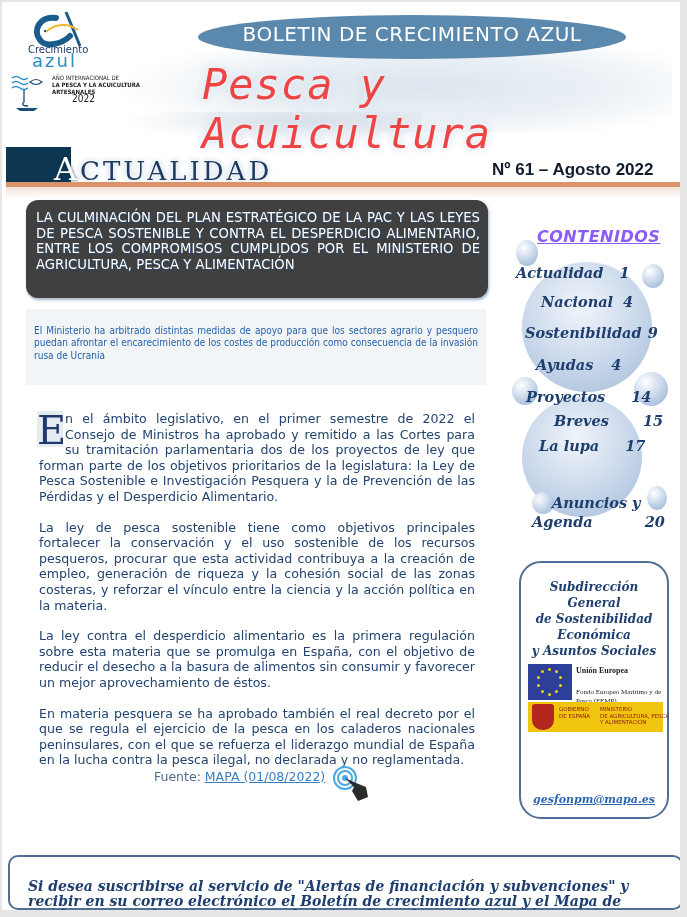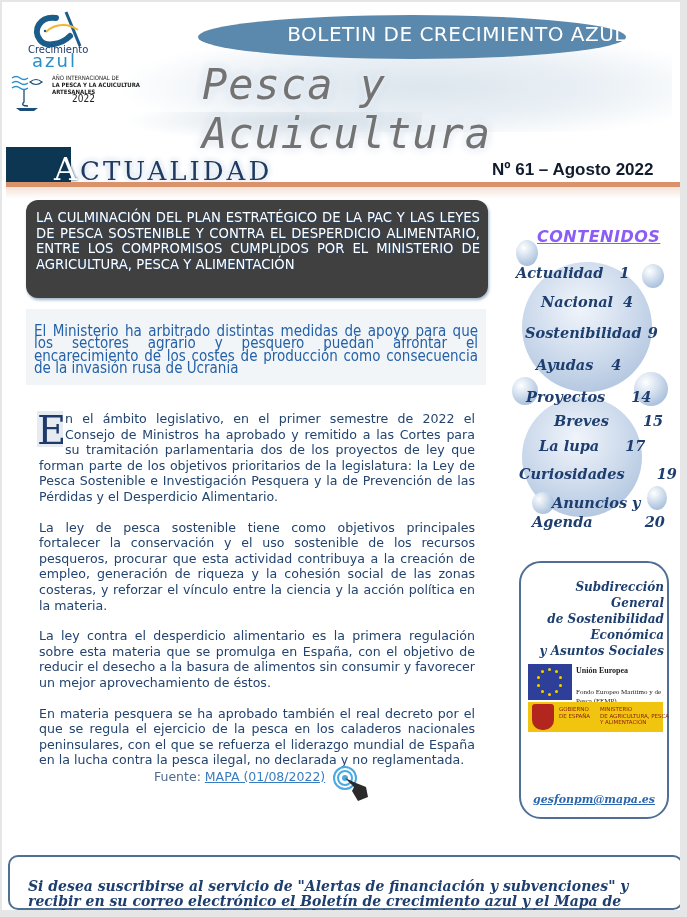--- a/index.html
+++ b/index.html
@@ -30,27 +30,27 @@
   }
   .aip-icon { position: absolute; left: 8px; top: 70px; width: 36px; height: 40px; }
   .aip-text { position: absolute; left: 50px; top: 72px; font-size: 6px; line-height: 7px; color: #222; font-family: "DejaVu Sans Condensed", "DejaVu Sans", sans-serif; }
   .aip-text .b { font-weight: bold; }
   .aip-year { font-size: 10px; color: #222; margin-left: 20px; }
   .pill {
     position: absolute; left: 196px; top: 13px; width: 428px; height: 44px;
     background: #5b88ad; border-radius: 50%; 
   }
   .pill-text {
-    position: absolute; left: 196px; top: 20px; width: 428px; text-align: right;
+    position: absolute; left: 196px; top: 20px; width: 428px; text-align: center;
     font-family: "DejaVu Sans", sans-serif; font-size: 20px; color: #ffffff; letter-spacing: 0.5px;
     font-weight: normal;
   }
   .main-title {
     position: absolute; left: 200px; top: 58px; width: 470px; text-align: left;
-    font-family: "DejaVu Sans Mono", monospace; font-size: 42px; color: #737373;
+    font-family: "DejaVu Sans Mono", monospace; font-size: 42px; color: #ef4444;
     font-style: italic; letter-spacing: 1px;
     text-shadow: 0 0 6px #ffffff, 0 0 10px #b9cbe0;
   }
   
   .sec-dark { position: absolute; left: 4px; top: 145px; width: 65px; height: 36px; background: #0c3651; }
   .sec-title {
     position: absolute; left: 52px; top: 148px; font-family: "DejaVu Serif", serif;
     font-size: 26px; color: #1f3a60; letter-spacing: 3px;
     text-shadow: 0 0 4px #ffffff, 0 0 6px #9ab4cf;
   }
@@ -67,21 +67,21 @@
   .headline-text {
     color: #ffffff; font-size: 13.2px; line-height: 15.5px; text-align: justify;
     font-family: "DejaVu Sans", sans-serif; text-shadow: 1px 1px 1px #2a4a6e;
   }
   
   .summary-box {
     position: absolute; left: 24px; top: 307px; width: 460px; height: 76px;
     background: #f2f5f8; padding: 16px 8px 0 8px;
   }
   .summary-text {
-    color: #2461a8; font-size: 15px; line-height: 12.3px; text-align: justify;
+    color: #2461a8; font-size: 10px; line-height: 12.3px; text-align: justify;
     font-family: "DejaVu Sans Condensed", "DejaVu Sans", sans-serif;
   }
   
   .body { position: absolute; left: 37px; top: 392px; width: 436px; }
   .drop {
     float: left; width: 26px; height: 36px; background: #e6ebf1; margin: 0 2px 0 -2px;
     font-family: "DejaVu Serif", serif; font-size: 40px; line-height: 38px; color: #1f3a6a; text-align: center;
   }
   .para {
     color: #23446f; font-size: 12.6px; line-height: 15.6px; text-align: justify;
@@ -100,21 +100,21 @@
     position: absolute; left: 535px; top: 225px; font-family: "DejaVu Sans", sans-serif;
     font-size: 16px; color: #8b5cf6; text-decoration: underline; letter-spacing: 0.5px; font-style: italic; font-weight: bold;
   }
   .toc { position: absolute; font-family: "DejaVu Serif", serif; font-style: italic; font-weight: bold; font-size: 14.5px; color: #1d3e6e; white-space: pre; }
   
   .contact-box {
     position: absolute; left: 517px; top: 559px; width: 150px; height: 258px;
     border: 2px solid #4f6f95; border-radius: 22px; background: #ffffff;
   }
   .contact-title {
-    position: absolute; left: 522px; top: 577px; width: 140px; text-align: right;
+    position: absolute; left: 522px; top: 577px; width: 140px; text-align: center;
     font-family: "DejaVu Serif", serif; font-style: italic; font-weight: bold; font-size: 12px; line-height: 16px; color: #1d3e6e;
   }
   .eu-flag { position: absolute; left: 526px; top: 662px; width: 44px; height: 36px; background: #2e3f99; }
   .eu-star { position: absolute; width: 3px; height: 3px; background: #f3d300; border-radius: 50%; }
   .eu-text { position: absolute; left: 574px; top: 664px; font-family: "Liberation Serif", serif; font-size: 7px; line-height: 9px; color: #222; }
   .eu-text .b { font-weight: bold; font-size: 8px; }
   .gov { position: absolute; left: 526px; top: 700px; width: 135px; height: 30px; background: #f1c40f; }
   .gov-shield { position: absolute; left: 530px; top: 702px; width: 22px; height: 26px; background: #b3261e; border-radius: 3px 3px 10px 10px; }
   .gov-t1 { position: absolute; left: 557px; top: 704px; font-size: 5.5px; line-height: 6.5px; color: #8a1a12; font-family: "DejaVu Sans", sans-serif; }
   .gov-t2 { position: absolute; left: 598px; top: 704px; font-size: 5.5px; line-height: 6.5px; color: #8a1a12; font-family: "DejaVu Sans", sans-serif; }
@@ -216,21 +216,20 @@
   <div class="bubble b-sm" style="left:530px;top:490px;width:22px;height:22px;"></div>
 
   <div class="contents-title">CONTENIDOS</div>
   <div class="toc" style="left:514px;top:262px;"><span>Actualidad</span><span style="margin-left:16px">1</span></div>
   <div class="toc" style="left:539px;top:291px;"><span>Nacional</span><span style="margin-left:10px">4</span></div>
   <div class="toc" style="left:523px;top:322px;"><span>Sostenibilidad</span><span style="margin-left:6px">9</span></div>
   <div class="toc" style="left:534px;top:354px;"><span>Ayudas</span><span style="margin-left:18px">4</span></div>
   <div class="toc" style="left:524px;top:386px;"><span>Proyectos</span><span style="margin-left:26px">14</span></div>
   <div class="toc" style="left:552px;top:410px;"><span>Breves</span><span style="margin-left:34px">15</span></div>
   <div class="toc" style="left:537px;top:435px;"><span>La lupa</span><span style="margin-left:26px">17</span></div>
-  <div class="toc" style="left:517px;top:463px;"><span>Curiosidades</span><span style="margin-left:32px">19</span></div>
   <div class="toc" style="left:550px;top:492px;"><span>Anuncios y</span></div>
   <div class="toc" style="left:530px;top:511px;"><span>Agenda</span><span style="margin-left:52px">20</span></div>
 
   <div class="contact-box"></div>
   <div class="contact-title">
     <div>Subdirección General</div>
     <div>de Sostenibilidad</div>
     <div>Económica</div>
     <div>y Asuntos Sociales</div>
   </div>

